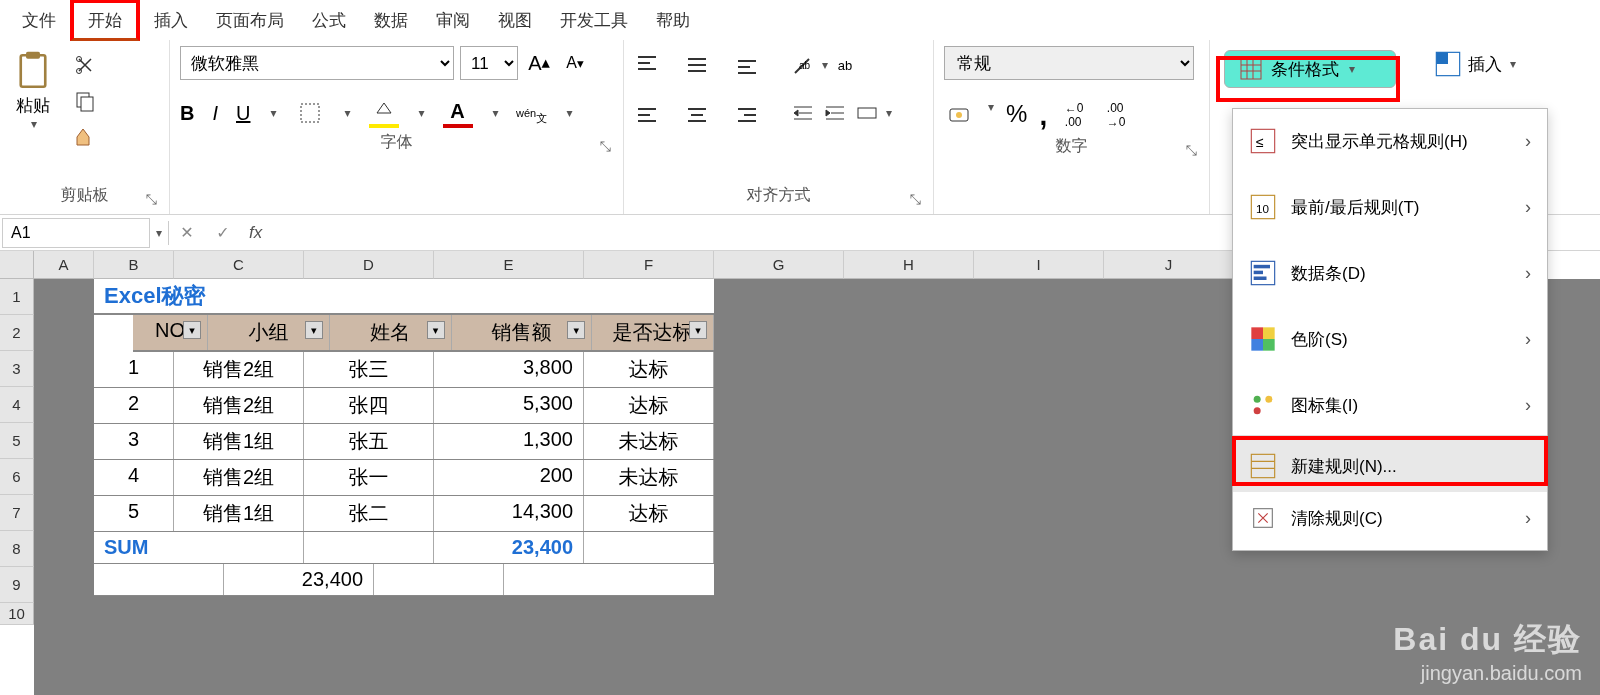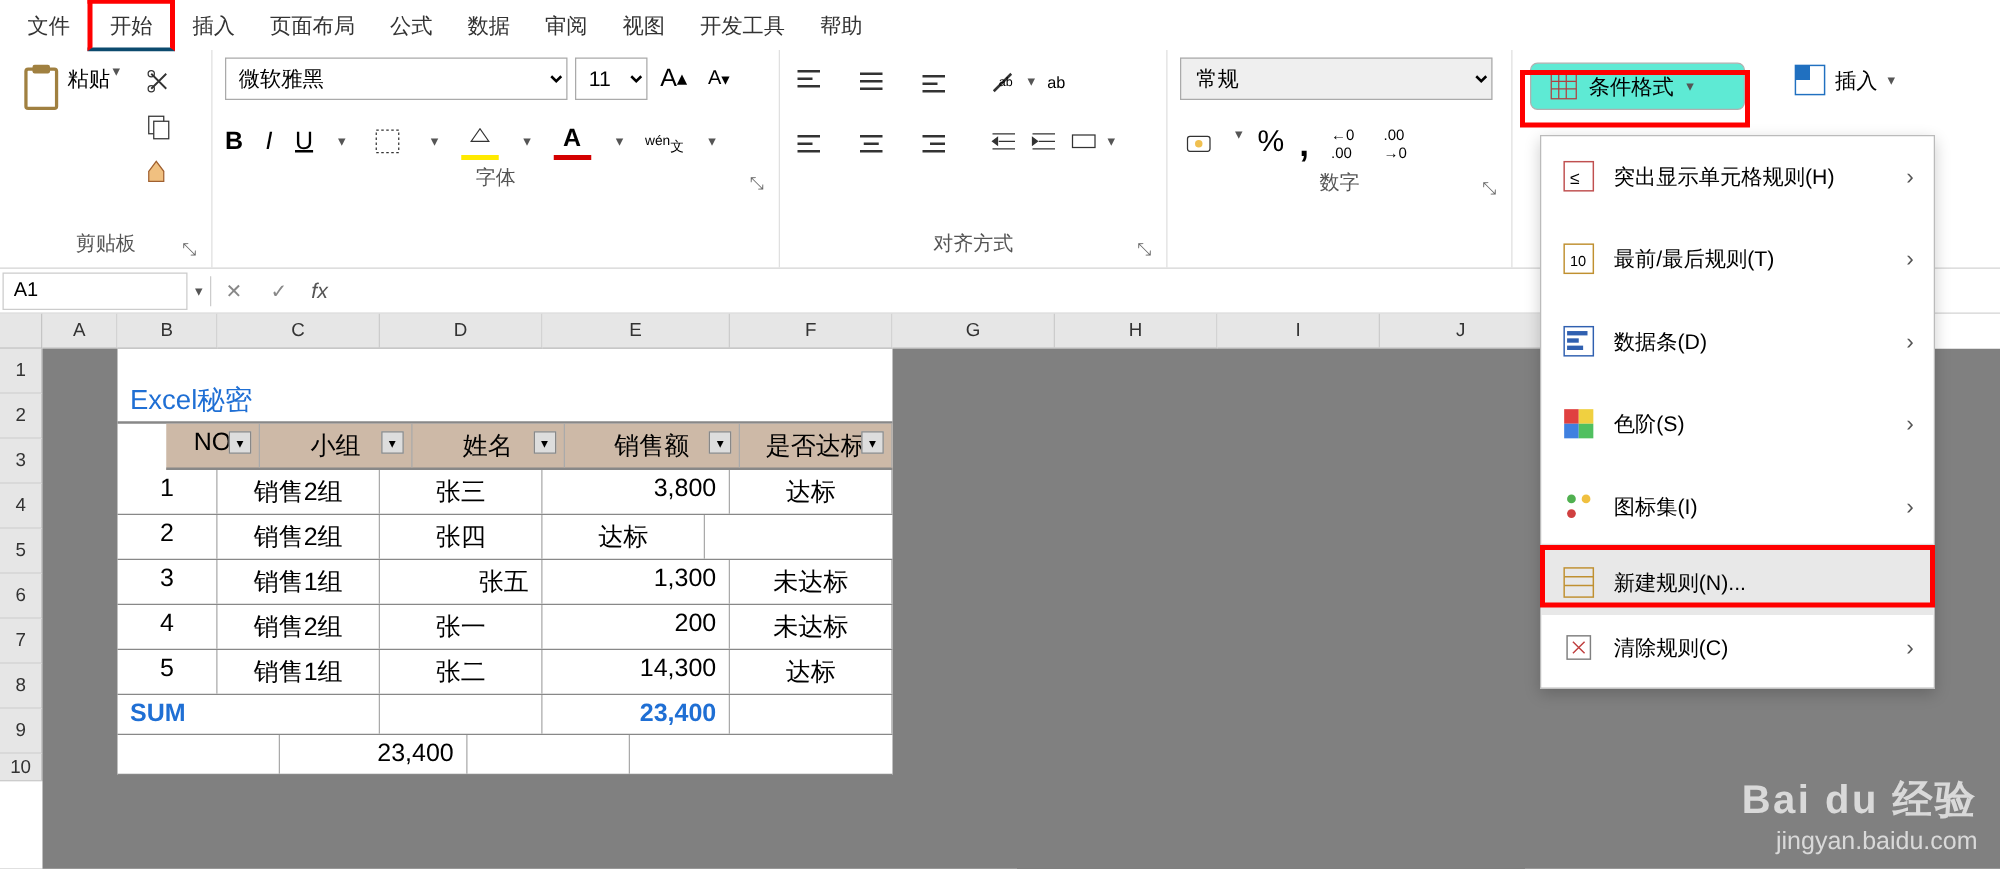--- a/index.html
+++ b/index.html
@@ -1,31 +1,31 @@
 <!DOCTYPE html>
 <html><head>
 <meta charset="utf-8">
 <style>
 * { box-sizing: border-box; margin: 0; padding: 0; font-family: "Microsoft YaHei", Arial, sans-serif; }
 body { background: #fff; width: 1600px; height: 695px; overflow: hidden; position: relative; }
 
 
 .menu-bar { display: flex; align-items: center; padding: 4px 8px; height: 40px; }
 .menu-item { padding: 6px 14px; font-size: 17px; color: #333; cursor: pointer; }
-.menu-item.active { border-bottom: 3px solid #0c4a6e; }
+.menu-item.active { border-bottom: 3px solid #c2410c; }
 .highlight-red { border: 4px solid #ff0000; }
 
 
 .ribbon { display: flex; height: 175px; border-bottom: 1px solid #d4d4d4; }
 .ribbon-group { display: flex; flex-direction: column; border-right: 1px solid #e0e0e0; padding: 6px 4px 0 4px; }
 .ribbon-group-content { flex: 1; display: flex; align-items: flex-start; gap: 4px; }
 .ribbon-group-label { text-align: center; font-size: 16px; color: #555; padding: 4px 0 8px 0; position: relative; }
 .dialog-launcher { position: absolute; right: 8px; bottom: 6px; font-size: 14px; color: #666; }
 
-.btn-large { display: flex; flex-direction: row; justify-content: center; padding: 4px 8px; cursor: pointer; }
+.btn-large { display: flex; flex-direction: column; align-items: center; justify-content: center; padding: 4px 8px; cursor: pointer; }
 .btn-large svg { width: 42px; height: 42px; }
 .btn-large .label { font-size: 17px; margin-top: 2px; }
 
 .col-btns { display: flex; flex-direction: column; gap: 6px; padding: 4px; }
 .icon-btn { width: 30px; height: 30px; display: flex; align-items: center; justify-content: center; cursor: pointer; }
 .icon-btn svg { width: 24px; height: 24px; }
 
 .font-group-row1 { display: flex; gap: 6px; align-items: center; }
 .font-group-row2 { display: flex; gap: 18px; align-items: center; margin-top: 18px; }
 .font-select { width: 274px; height: 34px; border: 1px solid #aaa; font-size: 17px; padding: 0 6px; background: #fff; }
@@ -64,21 +64,21 @@
 .formula-input { flex: 1; height: 30px; border: none; outline: none; font-size: 16px; padding: 0 6px; }
 .corner { width: 34px; height: 28px; background: #e6e6e6; border-right: 1px solid #bbb; border-bottom: 1px solid #bbb; }
 .col-headers { display: flex; }
 .col-h { height: 28px; background: #e6e6e6; border-right: 1px solid #ccc; border-bottom: 1px solid #bbb; text-align: center; font-size: 15px; line-height: 28px; color: #333; }
 .row-headers { display: flex; flex-direction: column; }
 .row-h { width: 34px; background: #e6e6e6; border-right: 1px solid #bbb; border-bottom: 1px solid #ccc; text-align: center; font-size: 15px; color: #333; }
 .cells { position: relative; background: #808080; }
 
 
 .data-table { position: absolute; background: #fff; }
-.t-title { color: #1f6fd4; font-size: 22px; font-weight: normal; padding: 2px 10px; border-bottom: 2px solid #888; margin-top: 24px; }
+.t-title { color: #1f6fd4; font-size: 22px; font-weight: bold; padding: 2px 10px; border-bottom: 2px solid #888; }
 .t-head { display: flex; background: #cdb9a7; border-bottom: 2px solid #888; margin-left: 39px; }
 .t-head .th { font-size: 20px; font-weight: 500; text-align: center; padding: 4px 0; border-right: 1px solid #aaa; position: relative; }
 .t-head .th .filter { position: absolute; right: 6px; top: 6px; width: 18px; height: 18px; border: 1px solid #888; font-size: 11px; display: flex; align-items: center; justify-content: center; background: #ddd; }
 .t-row { display: flex; border-bottom: 1px solid #888; }
 .t-row .td { font-size: 20px; padding: 4px 10px; border-right: 1px solid #aaa; }
 .sum-row { color: #1f6fd4; font-weight: bold; }
 
 .watermark { position: absolute; right: 18px; bottom: 10px; color: rgba(255,255,255,.7); font-size: 20px; text-align: right; }
 .watermark .big { font-size: 32px; font-weight: bold; letter-spacing: 2px; }
 
@@ -413,26 +413,27 @@
               <div class="td" style="width: 80px; text-align: center;">1</div>
               <div class="td" style="width: 130px; text-align: center;">销售2组</div>
               <div class="td" style="width: 130px; text-align: center;">张三</div>
               <div class="td" style="width: 150px; text-align: right;">3,800</div>
               <div class="td" style="width: 130px; text-align: center;">达标</div>
             </div>
             <div class="t-row">
               <div class="td" style="width: 80px; text-align: center;">2</div>
               <div class="td" style="width: 130px; text-align: center;">销售2组</div>
               <div class="td" style="width: 130px; text-align: center;">张四</div>
+              <div class="td" style="width: 150px; text-align: right;">5,300</div>
               <div class="td" style="width: 130px; text-align: center;">达标</div>
             </div>
             <div class="t-row">
               <div class="td" style="width: 80px; text-align: center;">3</div>
               <div class="td" style="width: 130px; text-align: center;">销售1组</div>
-              <div class="td" style="width: 130px; text-align: right;">张五</div>
+              <div class="td" style="width: 130px; text-align: center;">张五</div>
               <div class="td" style="width: 150px; text-align: right;">1,300</div>
               <div class="td" style="width: 130px; text-align: center;">未达标</div>
             </div>
             <div class="t-row">
               <div class="td" style="width: 80px; text-align: center;">4</div>
               <div class="td" style="width: 130px; text-align: center;">销售2组</div>
               <div class="td" style="width: 130px; text-align: center;">张一</div>
               <div class="td" style="width: 150px; text-align: right;">200</div>
               <div class="td" style="width: 130px; text-align: center;">未达标</div>
             </div>

